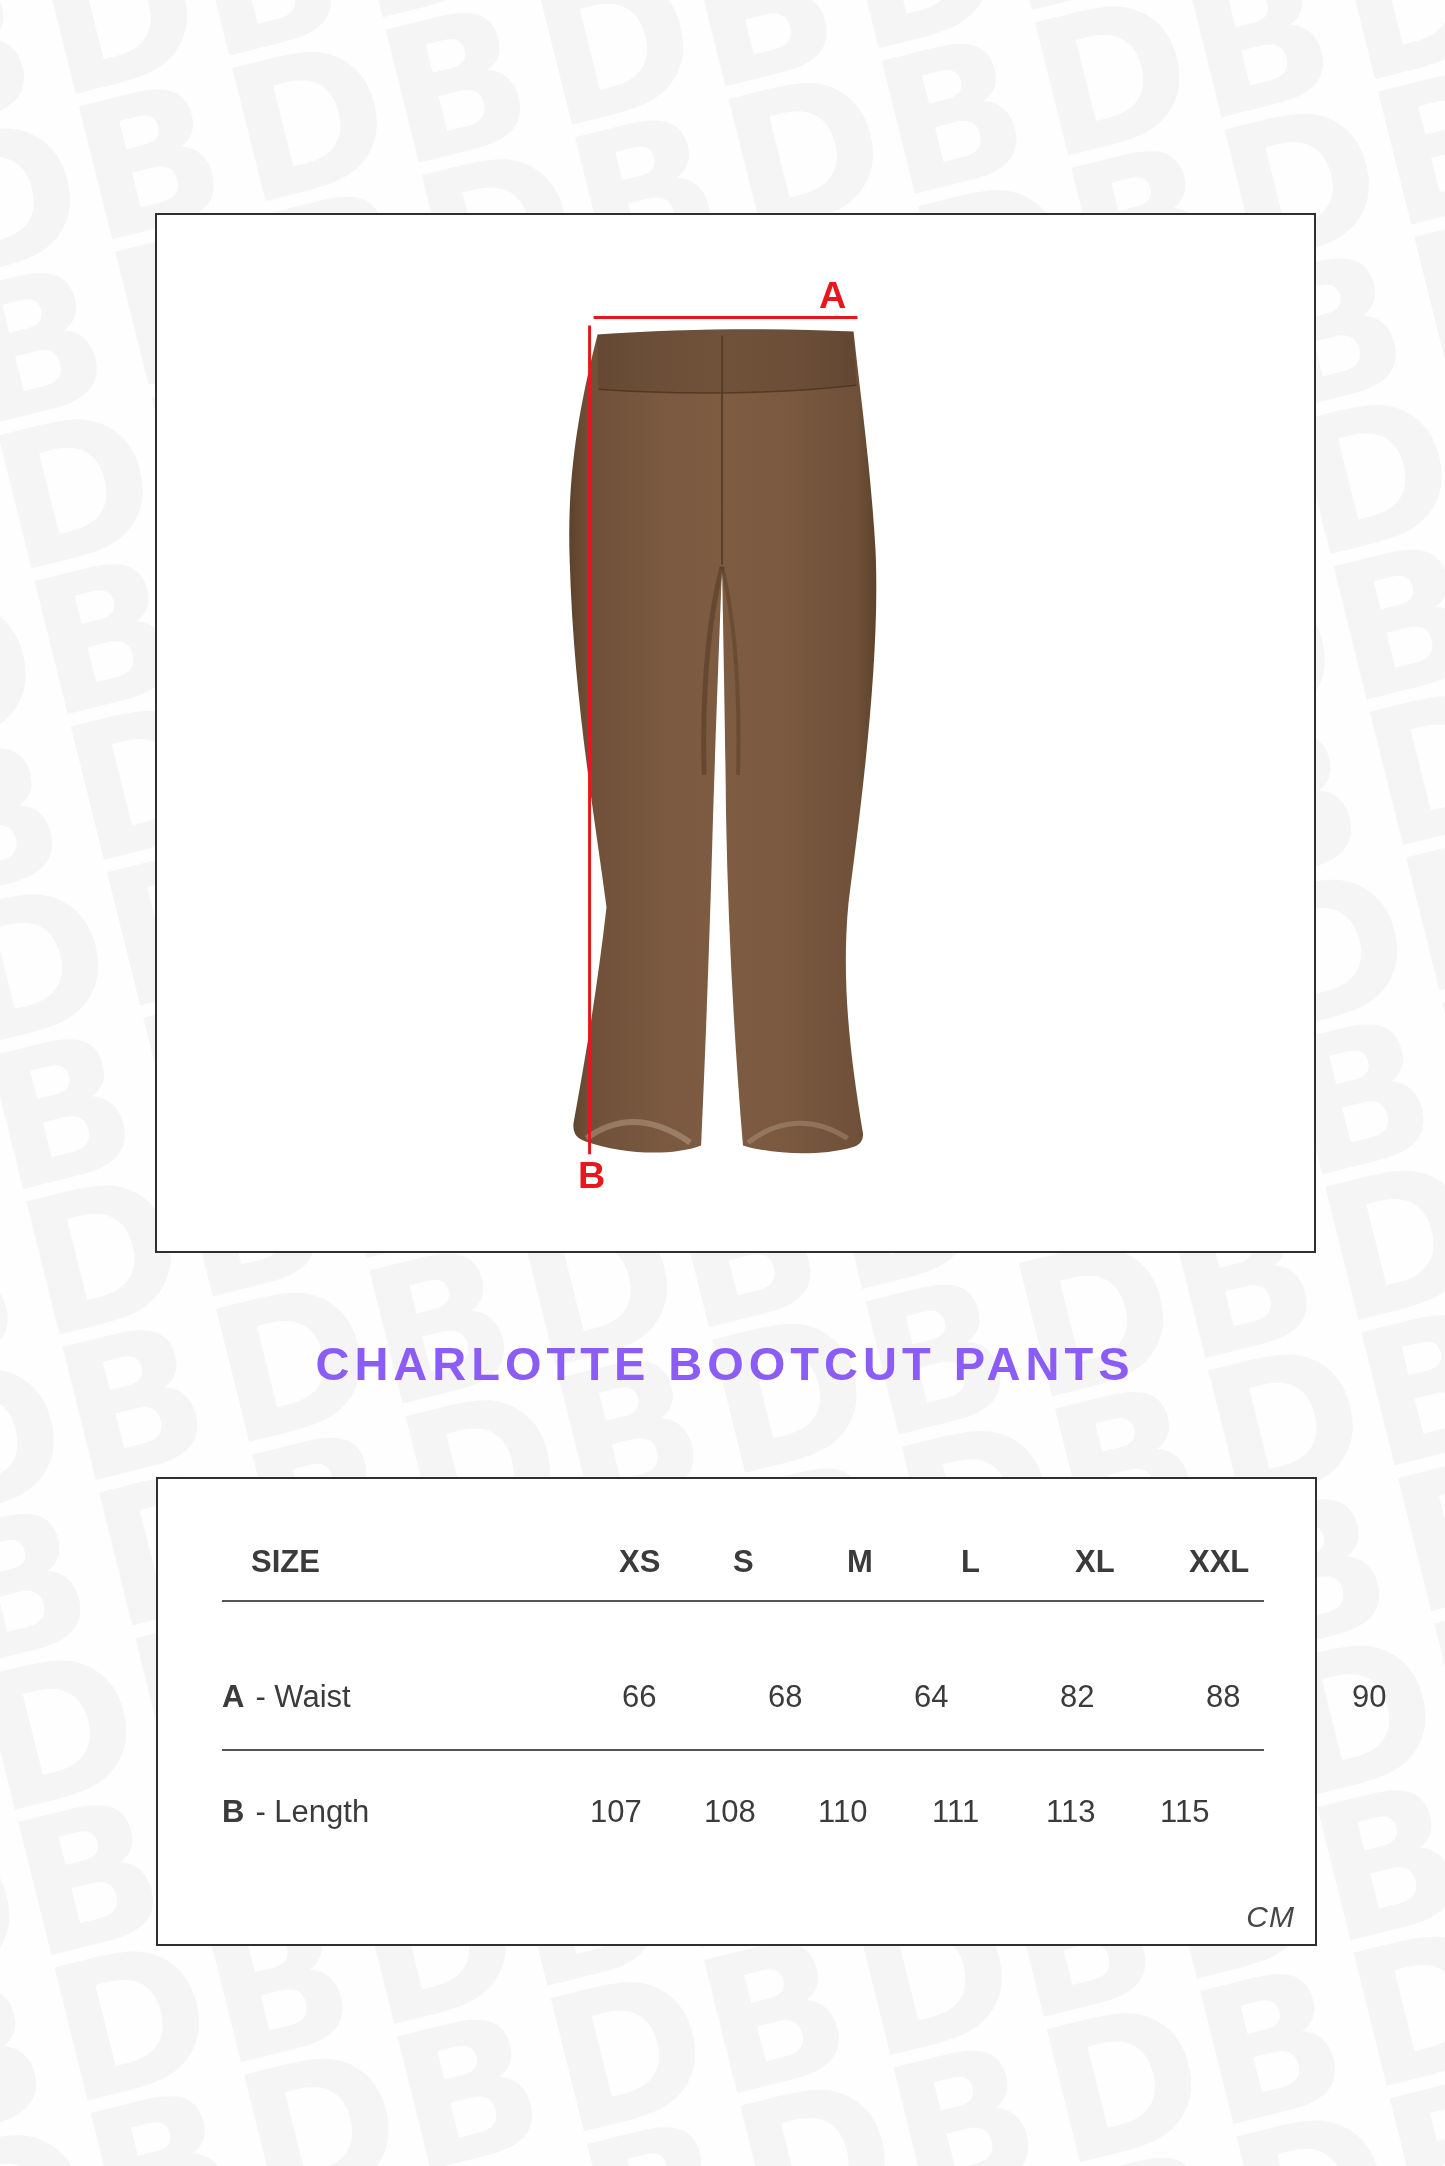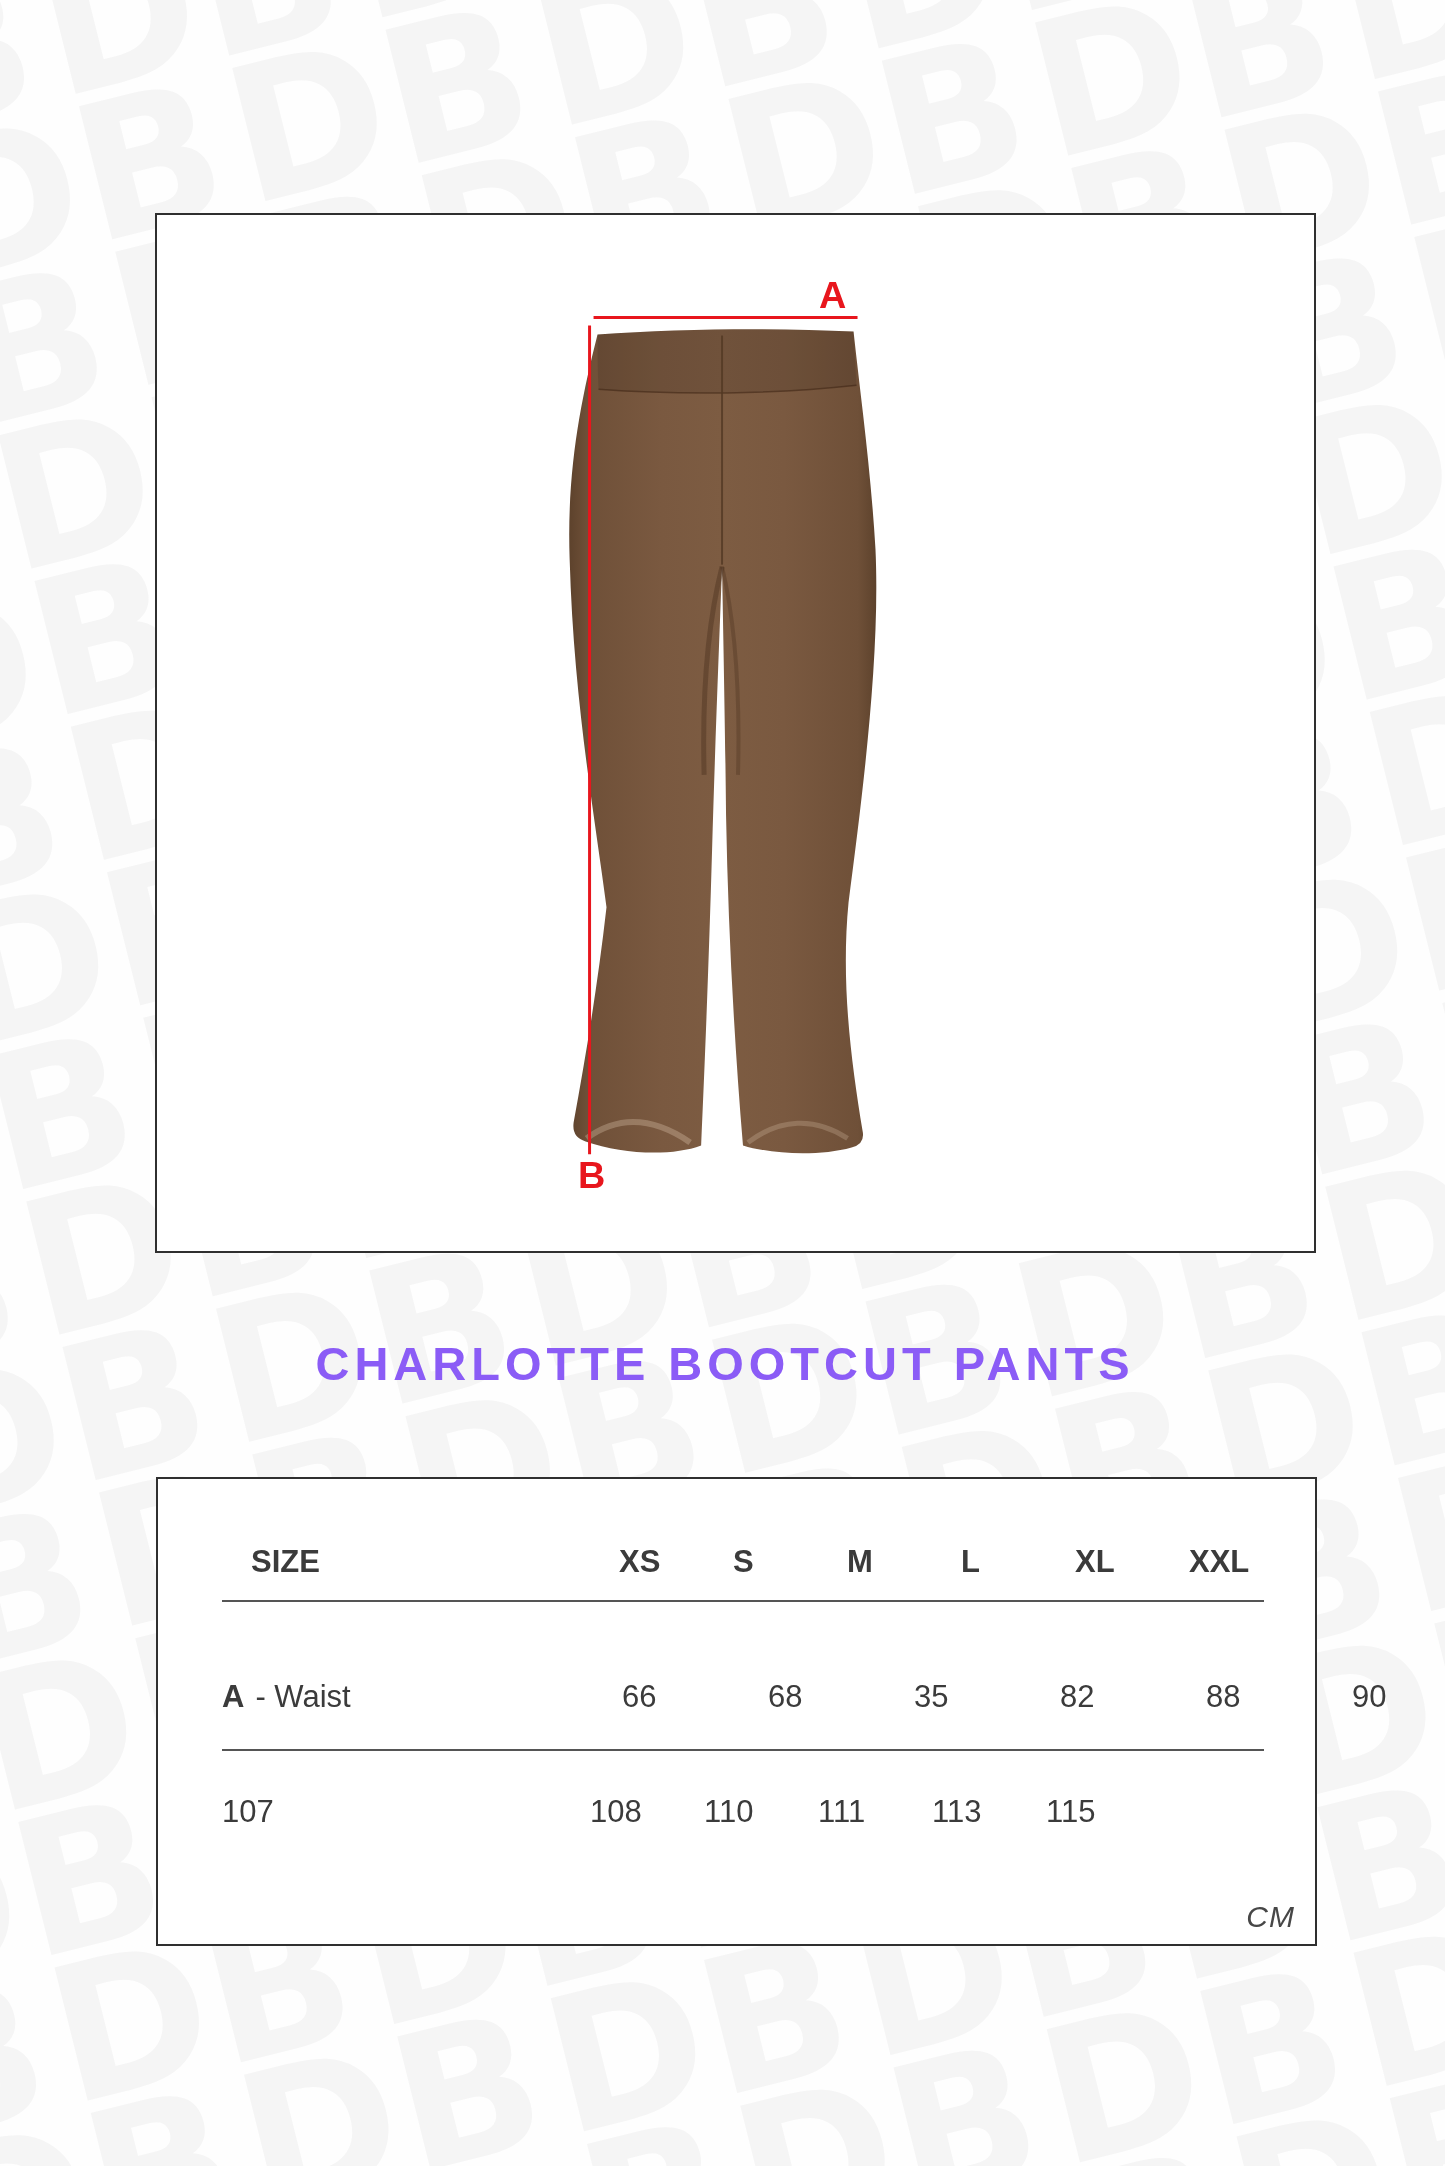--- a/index.html
+++ b/index.html
@@ -330,29 +330,30 @@
       <div class="tcell bold">XL</div>
       <div class="tcell bold">XXL</div>
     </div>
 
     <hr class="rule rule-1">
 
     <div class="trow row-a">
       <div class="tlabel"><span class="bold">A</span><span class="label-rest">- Waist</span></div>
       <div class="tcell">66</div>
       <div class="tcell">68</div>
-      <div class="tcell">35</div>
+      <div class="tcell">64</div>
       <div class="tcell">82</div>
       <div class="tcell">88</div>
       <div class="tcell">90</div>
     </div>
 
     <hr class="rule rule-2">
 
     <div class="trow row-b">
+      <div class="tlabel"><span class="bold">B</span><span class="label-rest">- Length</span></div>
       <div class="tcell">107</div>
       <div class="tcell">108</div>
       <div class="tcell">110</div>
       <div class="tcell">111</div>
       <div class="tcell">113</div>
       <div class="tcell">115</div>
     </div>
 
     <div class="unit">CM</div>
   </section>

